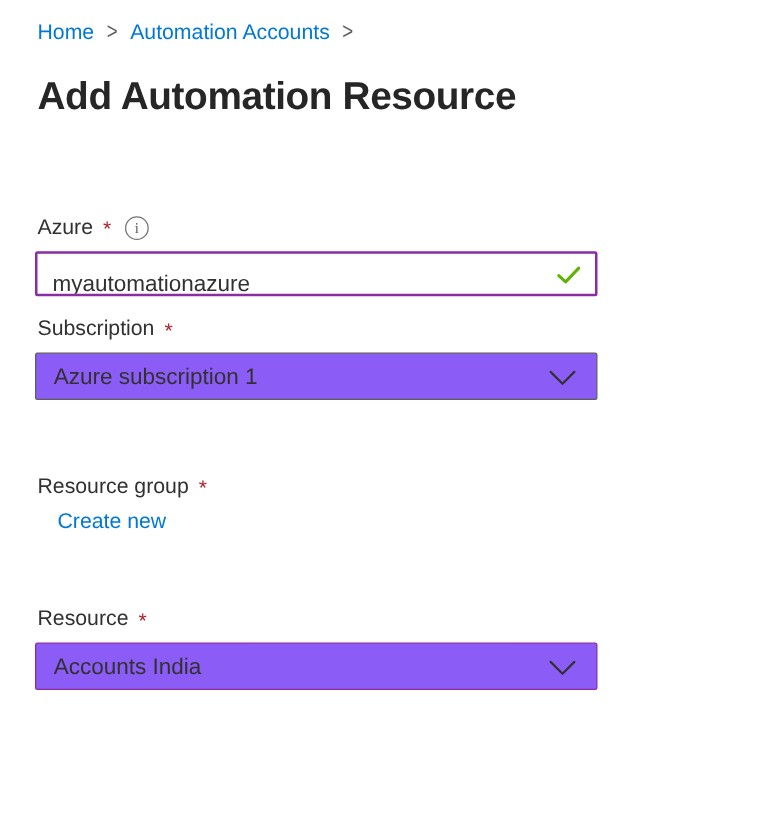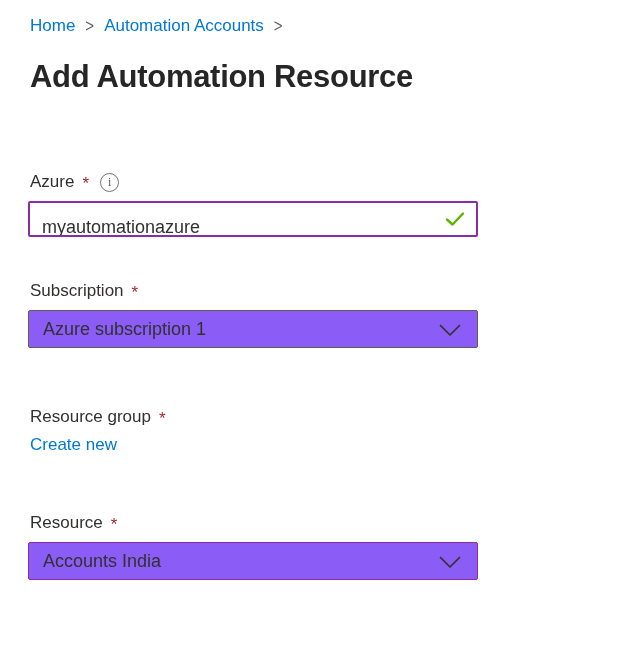--- a/index.html
+++ b/index.html
@@ -29,21 +29,21 @@
   h1.page-title {
     margin: 19px 0 0 0;
     font-size: 31px; line-height: 40px;
     font-weight: 700; color: #262626;
     letter-spacing: -0.3px;
   }
 
   
   .field { width: 450px; margin-left: -2px; }
   .field-name      { margin-top: 74px; }
-  .field-sub       { margin-top: 43px; }
+  .field-sub       { margin-top: 14px; }
   .field-rg        { margin-top: 58px; }
   .field-loc       { margin-top: 57px; }
 
   .label-row {
     display: flex; align-items: center;
     font-size: 17px; line-height: 22px; color: #323130;
     padding-left: 2px;
   }
   .required-star {
     color: #a8262b; margin-left: 8px; font-size: 17px;
@@ -83,21 +83,21 @@
     font-size: 18px; color: #323130;
     background: #8b5cf6; border-radius: 2px;
     cursor: pointer;
   }
   .dd-neutral { border: 1px solid #605e5c; }
   .dd-edited  { border: 1.5px solid #8a2da5; }
   .chevron { display: inline-flex; margin-top: 2px; }
 
   
   .create-new {
-    display: inline-block; margin-top: 7px; margin-left: 2px;
+    display: inline-block; margin-top: 7px; margin-left: 18px;
     font-size: 17px; color: #0078d4; text-decoration: none; cursor: pointer;
   }
 </style>
 </head>
 <body>
 
 <div class="page">
 
   <nav class="breadcrumb">
     <a>Home</a>

